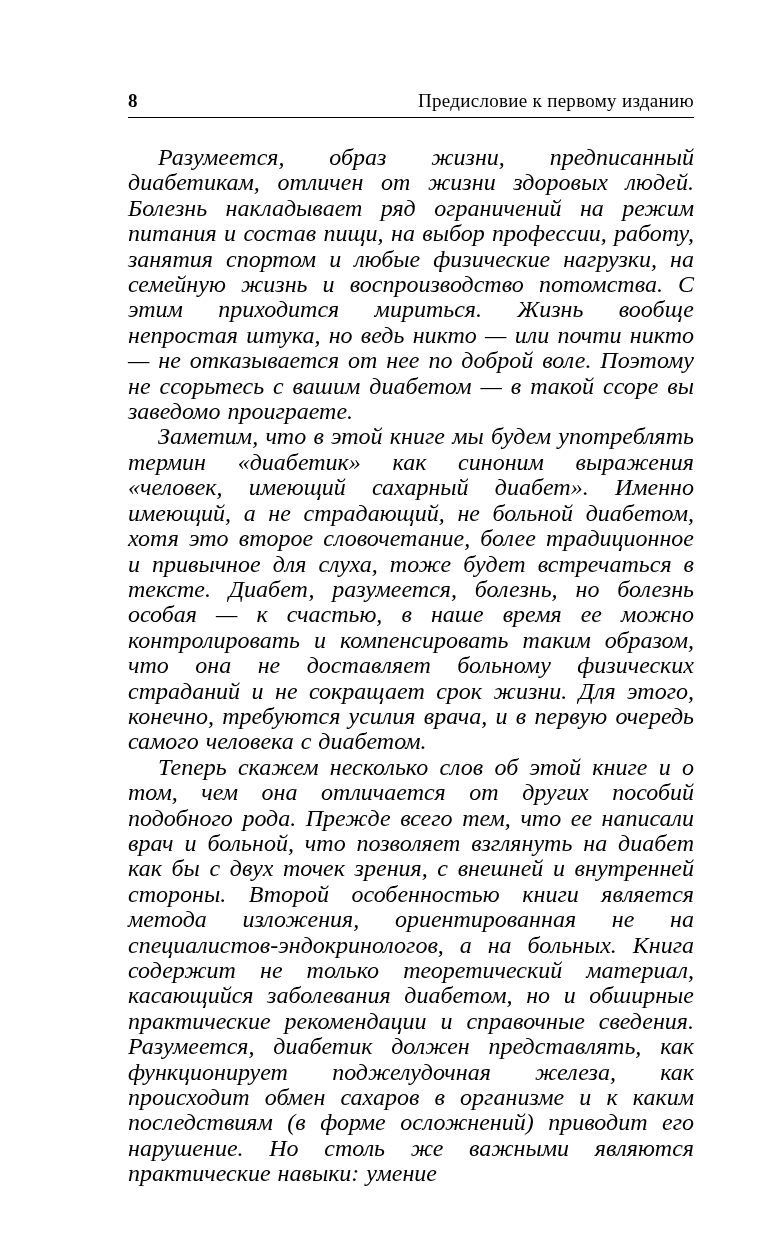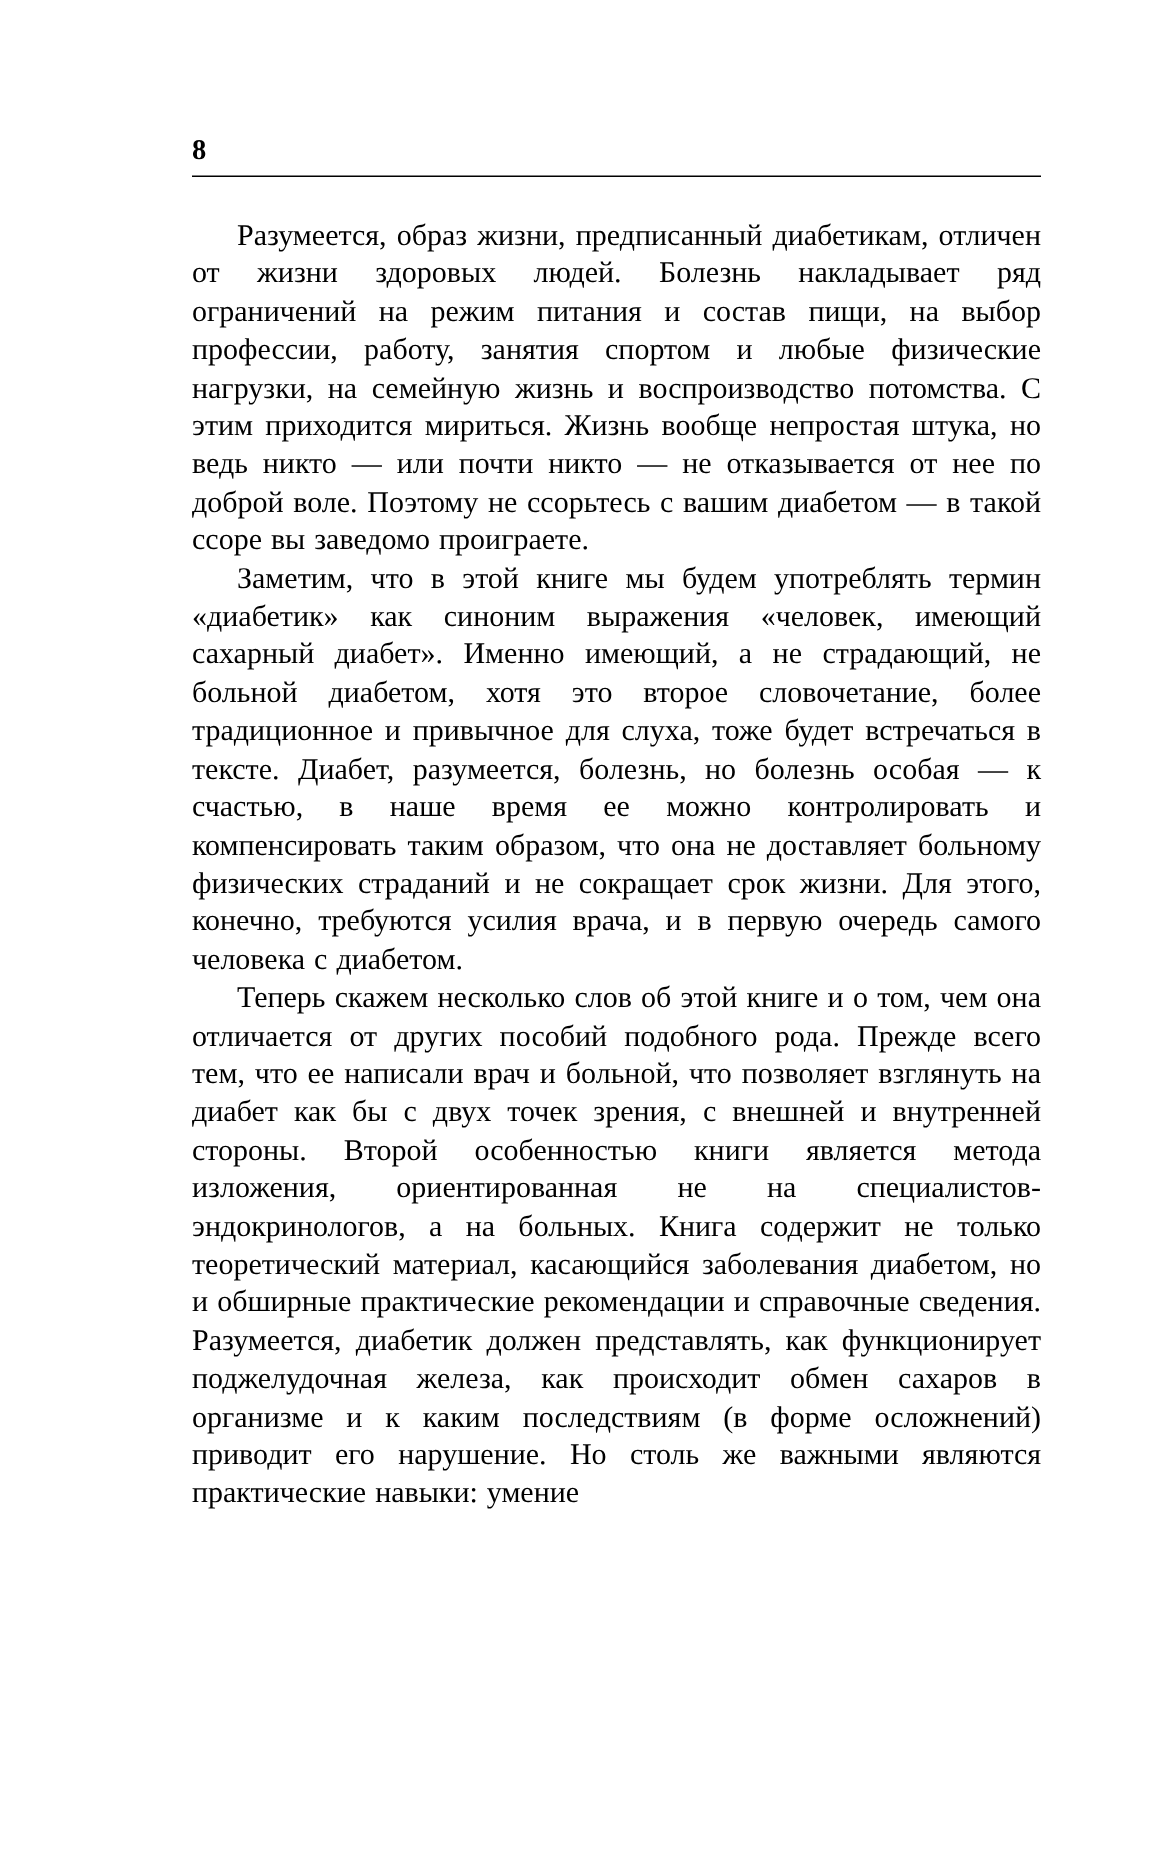--- a/index.html
+++ b/index.html
@@ -38,35 +38,37 @@
   .rule {
     border: none;
     border-top: 1.6px solid #000000;
     margin: 5px 0 0 0;
   }
   .body-text {
     margin-top: 27px;
   }
   .body-text p {
     margin: 0;
-    font-size: 20px;
+    font-size: 24px;
     line-height: 25.4px;
     text-align: justify;
     text-indent: 30px;
     word-spacing: 1px;
     hyphens: auto;
+    font-style: italic;
     -webkit-hyphens: auto;
   }
 </style>
 </head>
 <body>
 
 <div class="page">
   <header class="running-head">
     <span class="page-num">8</span>
+    <span class="head-title">Предисловие к первому изданию</span>
   </header>
 
   <hr class="rule">
 
   <main class="body-text">
     <p>Разумеется, образ жизни, предписанный диабетикам, отличен от жизни здоровых людей. Болезнь накладывает ряд ограничений на режим питания и состав пищи, на выбор профессии, работу, занятия спортом и любые физические нагрузки, на семейную жизнь и воспроизводство потомства. С этим приходится мириться. Жизнь вообще непростая штука, но ведь никто — или почти никто — не отказывается от нее по доброй воле. Поэтому не ссорьтесь с вашим диабетом — в такой ссоре вы заведомо проиграете.</p>
     <p>Заметим, что в этой книге мы будем употреблять термин «диабетик» как синоним выражения «человек, имеющий сахарный диабет». Именно имеющий, а не страдающий, не больной диабетом, хотя это второе словочетание, более традиционное и привычное для слуха, тоже будет встречаться в тексте. Диабет, разумеется, болезнь, но болезнь особая — к счастью, в наше время ее можно контролировать и компенсировать таким образом, что она не доставляет больному физических страданий и не сокращает срок жизни. Для этого, конечно, требуются усилия врача, и в первую очередь самого человека с диабетом.</p>
     <p>Теперь скажем несколько слов об этой книге и о том, чем она отличается от других пособий подобного рода. Прежде всего тем, что ее написали врач и больной, что позволяет взглянуть на диабет как бы с двух точек зрения, с внешней и внутренней стороны. Второй особенностью книги является метода изложения, ориентированная не на специалистов-эндокринологов, а на больных. Книга содержит не только теоретический материал, касающийся заболевания диабетом, но и обширные практические рекомендации и справочные сведения. Разумеется, диабетик должен представлять, как функционирует поджелудочная железа, как происходит обмен сахаров в организме и к каким последствиям (в форме осложнений) приводит его нарушение. Но столь же важными являются практические навыки: умение</p>
   </main>
 </div>

